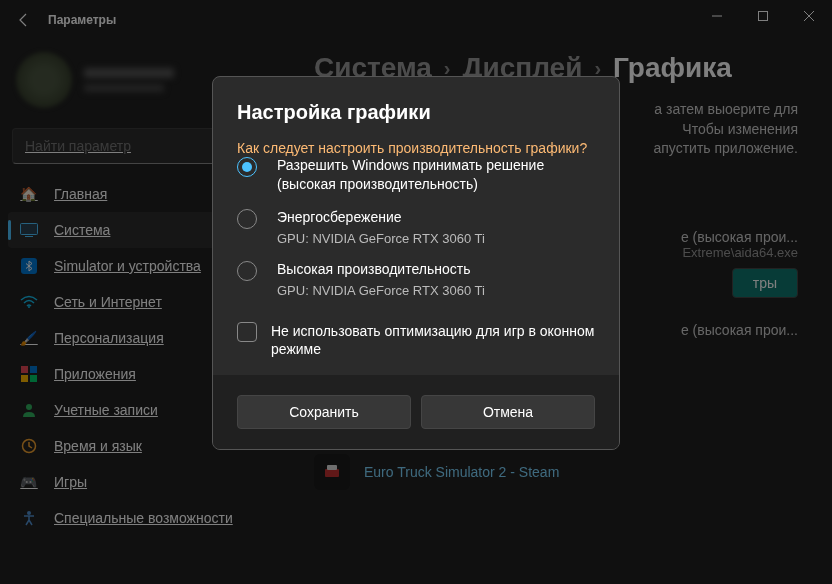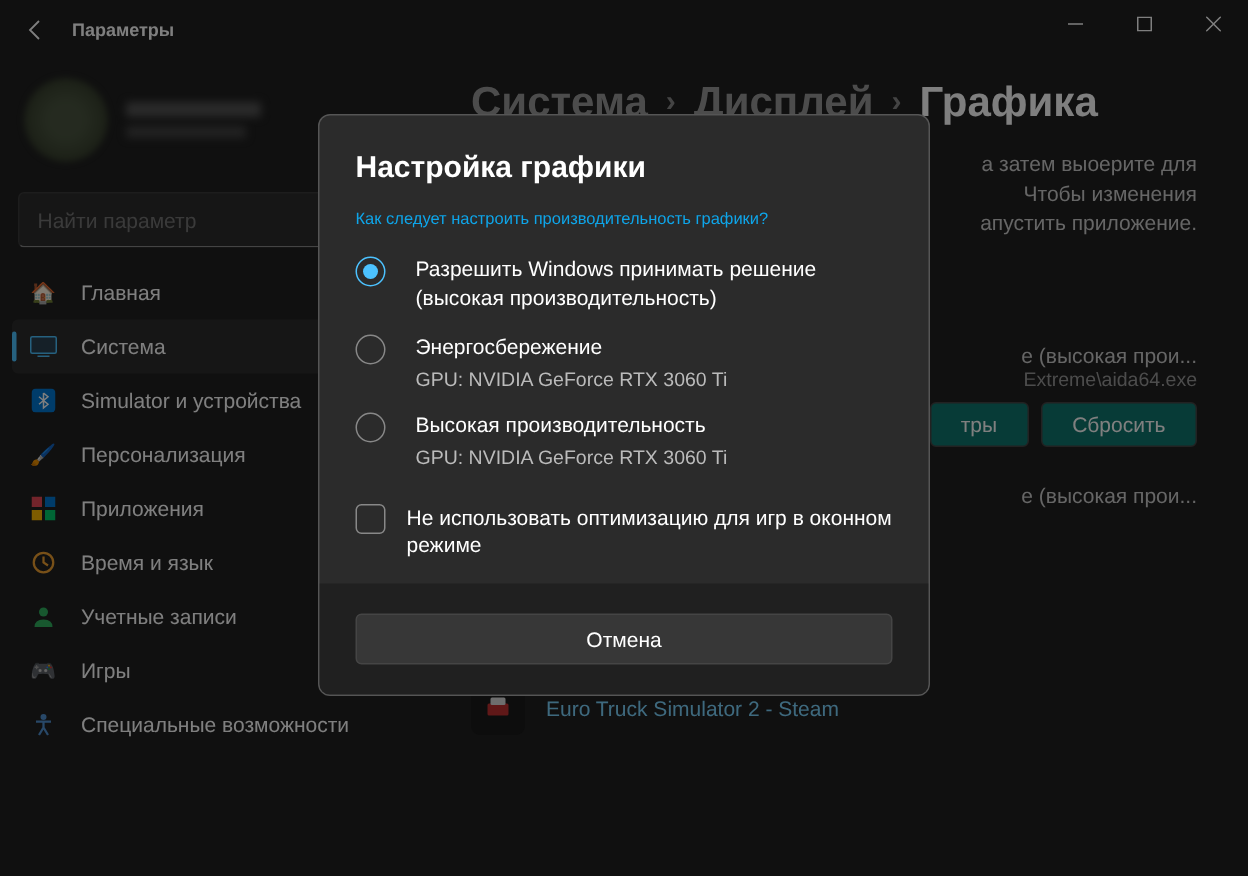--- a/index.html
+++ b/index.html
@@ -6,21 +6,21 @@
 body { background: #202020; color: #fff; width: 832px; height: 584px; overflow: hidden; position: relative; }
 
 .titlebar { height: 40px; display: flex; align-items: center; padding: 0 8px; font-weight: bold; }
 .back-btn { width: 32px; height: 32px; display: flex; align-items: center; justify-content: center; cursor: pointer; }
 .title { font-size: 12px; margin-left: 8px; color: #fff; }
 .win-controls { position: absolute; right: 0; top: 0; display: flex; }
 .win-btn { width: 46px; height: 32px; display: flex; align-items: center; justify-content: center; cursor: pointer; }
 
 .content { display: flex; height: calc(100% - 40px); }
 
-.sidebar { width: 290px; padding: 0 8px; flex-shrink: 0; }
+.sidebar { width: 290px; padding: 0 8px; flex-shrink: 0; text-decoration: underline; }
 .profile { display: flex; align-items: center; padding: 12px 8px 20px; gap: 12px; }
 .avatar { width: 56px; height: 56px; border-radius: 50%; background: radial-gradient(circle, #4a5540 30%, #2a3020 100%); filter: blur(2px); }
 .profile-text { flex: 1; }
 .profile-name { height: 10px; width: 90px; background: #555; border-radius: 2px; filter: blur(3px); margin-bottom: 6px; }
 .profile-email { height: 8px; width: 80px; background: #444; border-radius: 2px; filter: blur(3px); }
 
 .search-box { background: #2d2d2d; border: 1px solid #3a3a3a; border-radius: 4px; padding: 8px 12px; margin: 0 4px 12px; display: flex; align-items: center; border-bottom: 1px solid #888; }
 .search-box input { background: none; border: none; color: #ccc; font-size: 14px; flex: 1; outline: none; }
 
 .nav-item { display: flex; align-items: center; padding: 9px 12px; gap: 16px; cursor: pointer; border-radius: 4px; font-size: 14px; position: relative; }
@@ -42,21 +42,21 @@
 .app-entry { display: flex; align-items: center; gap: 14px; padding: 10px 0; }
 .app-icon { width: 36px; height: 36px; border-radius: 6px; display: flex; align-items: center; justify-content: center; font-size: 20px; }
 .app-info-name { font-size: 14px; color: #7dd3fc; }
 .app-info-sub { font-size: 13px; color: #bbb; }
 
 
 .overlay { position: absolute; inset: 0; background: rgba(0,0,0,0.5); display: flex; align-items: flex-start; justify-content: center; padding-top: 76px; }
 .dialog { width: 408px; background: #2b2b2b; border: 1px solid #555; border-radius: 8px; overflow: hidden; }
 .dialog-body { padding: 24px 24px 16px; }
 .dialog-title { font-size: 20px; font-weight: 600; margin-bottom: 16px; }
-.dialog-sub { font-size: 11px; color: #0ea5e9; margin-bottom: 18px; }
+.dialog-sub { font-size: 14px; color: #fdba74; }
 .radio-group { display: flex; flex-direction: column; gap: 14px; margin-bottom: 24px; }
 .radio-item { display: flex; gap: 20px; }
 .radio { width: 20px; height: 20px; border: 1px solid #888; border-radius: 50%; flex-shrink: 0; display: flex; align-items: center; justify-content: center; margin-top: 1px; }
 .radio.checked { border-color: #4cc2ff; }
 .radio.checked::after { content: ''; width: 10px; height: 10px; background: #4cc2ff; border-radius: 50%; }
 .radio-label { font-size: 14px; line-height: 1.35; }
 .radio-sub { font-size: 13px; color: #bbb; margin-top: 4px; }
 .checkbox-row { display: flex; gap: 14px; align-items: flex-start; }
 .checkbox { width: 20px; height: 20px; border: 1px solid #888; border-radius: 4px; flex-shrink: 0; }
 .checkbox-label { font-size: 14px; line-height: 1.35; }
@@ -125,51 +125,60 @@
     <div class="nav-item">
       <span class="nav-icon">
           <svg width="16" height="16">
             <rect width="16" height="16" rx="3" fill="#0078d4"></rect>
             <path d="M8 3 L11 5.5 L8 8 L11 10.5 L8 13 L8 3 M5 5.5 L8 8 M5 10.5 L8 8" stroke="#fff" stroke-width="1" fill="none"></path>
           </svg>
         </span>
       <span>Simulator и устройства</span>
     </div>
     <div class="nav-item">
+      <span class="nav-icon">
+          <svg width="18" height="14" viewBox="0 0 18 14">
+            <path d="M1 5 Q9 -2 17 5 M4 8 Q9 3 14 8 M7 11 Q9 9 11 11" stroke="#16c0f0" stroke-width="1.5" fill="none"></path>
+            <circle cx="9" cy="12" r="1" fill="#16c0f0"></circle>
+          </svg>
+        </span>
+      <span>Сеть и Интернет</span>
+    </div>
+    <div class="nav-item">
       <span class="nav-icon">🖌️</span>
       <span>Персонализация</span>
     </div>
     <div class="nav-item">
       <span class="nav-icon">
           <svg width="16" height="16">
             <rect x="0" y="0" width="7" height="7" fill="#e74856"></rect>
             <rect x="9" y="0" width="7" height="7" fill="#0078d4"></rect>
             <rect x="0" y="9" width="7" height="7" fill="#ffb900"></rect>
             <rect x="9" y="9" width="7" height="7" fill="#00cc6a"></rect>
           </svg>
         </span>
       <span>Приложения</span>
     </div>
     <div class="nav-item">
       <span class="nav-icon">
+          <svg width="16" height="16" viewBox="0 0 16 16">
+            <circle cx="8" cy="5" r="3" fill="#30b05f"></circle>
+            <path d="M2 15 Q2 10 8 10 Q14 10 14 15 Z" fill="#30b05f"></path>
+          </svg>
+        </span>
+      <span>Учетные записи</span>
+    </div>
+    <div class="nav-item">
+      <span class="nav-icon">
           <svg width="16" height="16">
             <circle cx="8" cy="8" r="6.5" stroke="#f0a030" fill="none" stroke-width="1.5"></circle>
             <path d="M8 4 L8 8 L11 10" stroke="#f0a030" fill="none" stroke-width="1.5"></path>
           </svg>
         </span>
       <span>Время и язык</span>
-    </div>
-    <div class="nav-item">
-      <span class="nav-icon">
-          <svg width="16" height="16" viewBox="0 0 16 16">
-            <circle cx="8" cy="5" r="3" fill="#30b05f"></circle>
-            <path d="M2 15 Q2 10 8 10 Q14 10 14 15 Z" fill="#30b05f"></path>
-          </svg>
-        </span>
-      <span>Учетные записи</span>
     </div>
     <div class="nav-item">
       <span class="nav-icon">🎮</span>
       <span>Игры</span>
     </div>
     <div class="nav-item">
       <span class="nav-icon">
           <svg width="16" height="16" viewBox="0 0 16 16">
             <circle cx="8" cy="3" r="2" fill="#5090d0"></circle>
             <path d="M3 6 L13 6 M8 6 L8 10 M8 10 L5 15 M8 10 L11 15" stroke="#5090d0" stroke-width="1.5" fill="none"></path>
@@ -193,21 +202,20 @@
       <div>апустить приложение.</div>
     </div>
 
     <div style="height:50px"></div>
 
     <div style="text-align:right; padding-right:10px;">
       <div class="app-row-label">е (высокая прои...</div>
       <div class="app-row-path">Extreme\aida64.exe</div>
       <div class="row-btns" style="justify-content:flex-end;">
         <button class="row-btn">тры</button>
-        <button class="row-btn">Сбросить</button>
       </div>
     </div>
 
     <div style="height:24px"></div>
     <div style="text-align:right; padding-right:10px;">
       <div class="app-row-label">е (высокая прои...</div>
     </div>
 
     <div style="height:50px"></div>
 
@@ -256,16 +264,17 @@
             <div class="radio-sub">GPU: NVIDIA GeForce RTX 3060 Ti</div>
           </div>
         </div>
       </div>
       <div class="checkbox-row">
         <div class="checkbox"></div>
         <div class="checkbox-label">Не использовать оптимизацию для игр в оконном режиме</div>
       </div>
     </div>
     <div class="dialog-footer">
+      <button class="dlg-btn">Сохранить</button>
       <button class="dlg-btn">Отмена</button>
     </div>
   </div>
 </div>
 
 </body></html>

